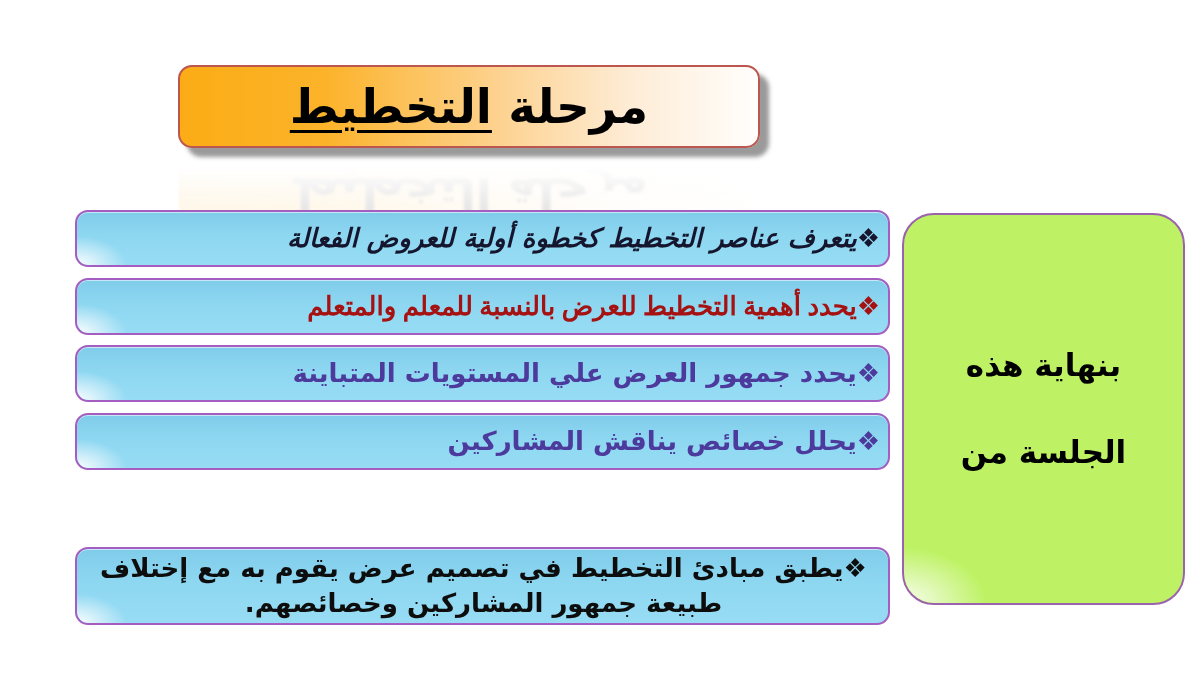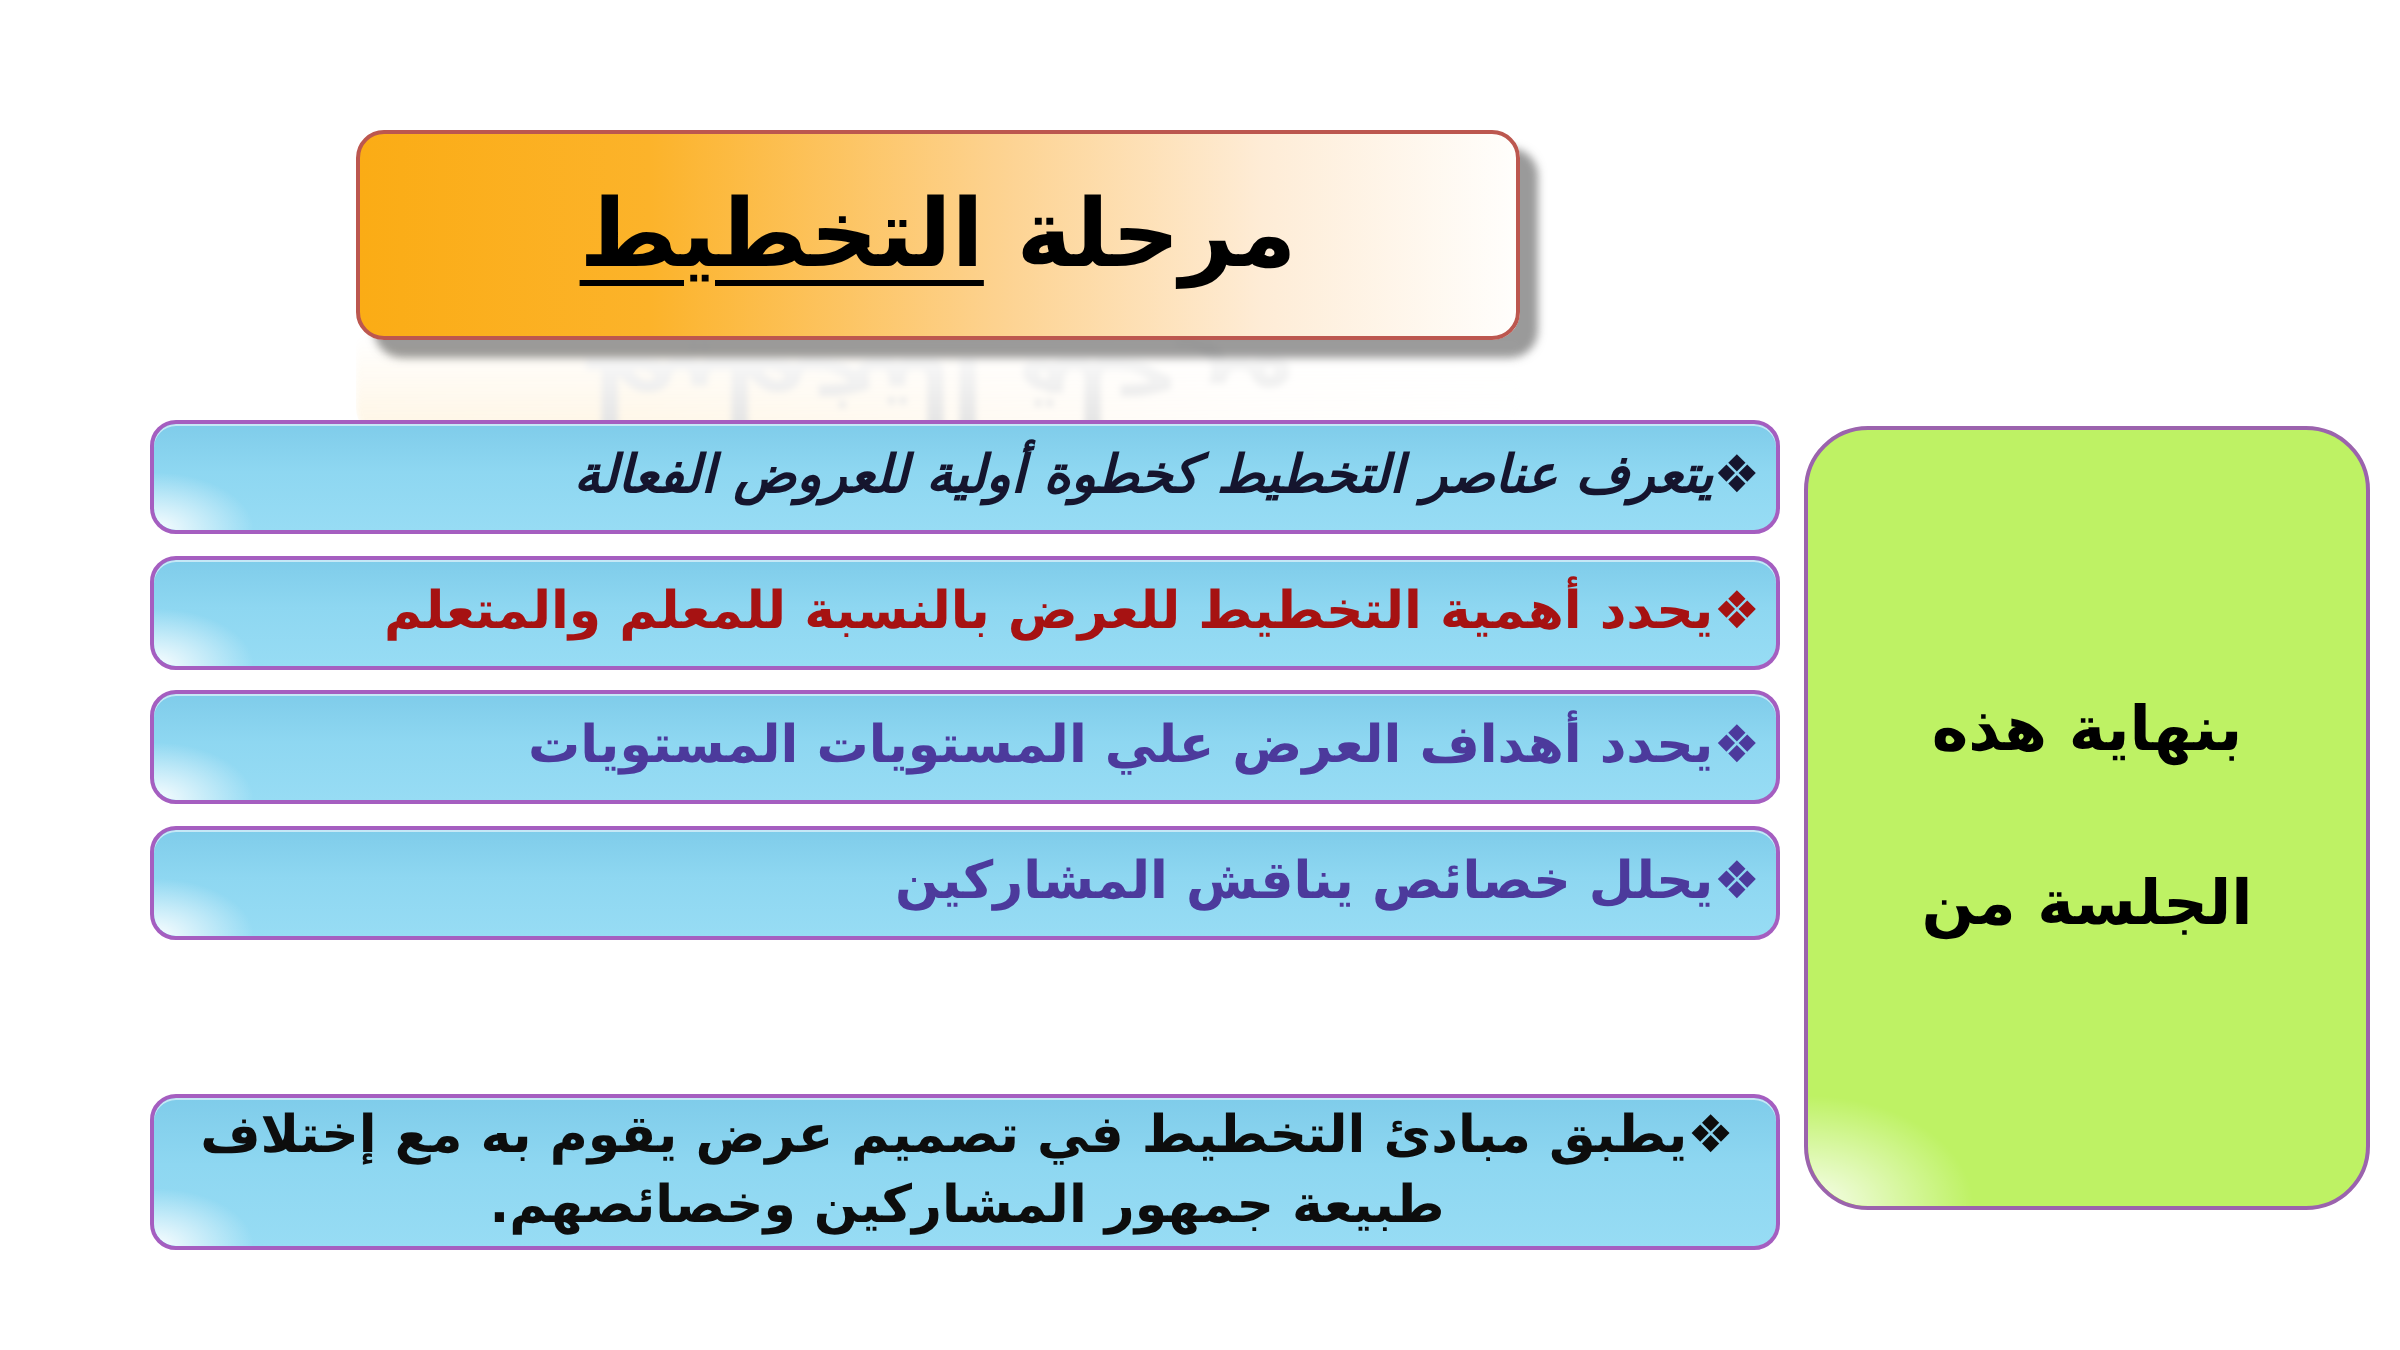--- a/index.html
+++ b/index.html
@@ -6,21 +6,21 @@
     margin:0;padding:0;background:#ffffff;
     width:1200px;height:675px;overflow:hidden;
     font-family:"DejaVu Sans",sans-serif;
   }
   .slide{
     position:relative;width:1200px;height:675px;background:#ffffff;
   }
 
   
   .banner{
-    position:absolute;left:178px;top:65px;width:582px;height:105px;
+    position:absolute;left:178px;top:65px;width:582px;height:83px;
     box-sizing:border-box;
     border:2px solid #bc574f;border-radius:14px;
     background:linear-gradient(90deg,#fbac15 0%,#fcb32a 25%,#fdd28f 55%,#feecd6 78%,#fffefc 100%);
     box-shadow:9px 9px 4px rgba(125,125,125,.78);
     display:flex;align-items:center;justify-content:center;
     direction:rtl;
   }
   .banner .title-text{
     font-size:47px;font-weight:bold;color:#000;line-height:1;
     white-space:nowrap;letter-spacing:0;
@@ -114,27 +114,27 @@
   </div>
 
   <div class="bar bar1">
     <span class="bar-line">
       <span class="bullet" style="color: rgb(21, 21, 46);">❖</span><span style="color: rgb(21, 21, 46); font-style: italic;">يتعرف عناصر التخطيط كخطوة أولية للعروض الفعالة</span>
     </span>
   </div>
 
   <div class="bar bar2">
     <span class="bar-line">
-      <span class="bullet" style="color: rgb(166, 18, 18);">❖</span><span style="color: rgb(166, 18, 18);">يحدد أهمية التخطيط للعرض بالنسبة للمعلم والمتعلم</span>
+      <span class="bullet" style="color: rgb(166, 18, 18);">❖</span><span style="color: rgb(166, 18, 18); font-family: Liberation Serif, serif;">يحدد أهمية التخطيط للعرض بالنسبة للمعلم والمتعلم</span>
     </span>
   </div>
 
   <div class="bar bar3">
     <span class="bar-line">
-      <span class="bullet" style="color: rgb(76, 58, 156);">❖</span><span style="color: rgb(76, 58, 156);">يحدد أهداف العرض علي المستويات المستويات</span>
+      <span class="bullet" style="color: rgb(76, 58, 156);">❖</span><span style="color: rgb(76, 58, 156);">يحدد جمهور العرض علي المستويات المتباينة</span>
     </span>
   </div>
 
   <div class="bar bar4">
     <span class="bar-line">
       <span class="bullet" style="color: rgb(76, 58, 156);">❖</span><span style="color: rgb(76, 58, 156);">يحلل خصائص يناقش المشاركين</span>
     </span>
   </div>
 
 

